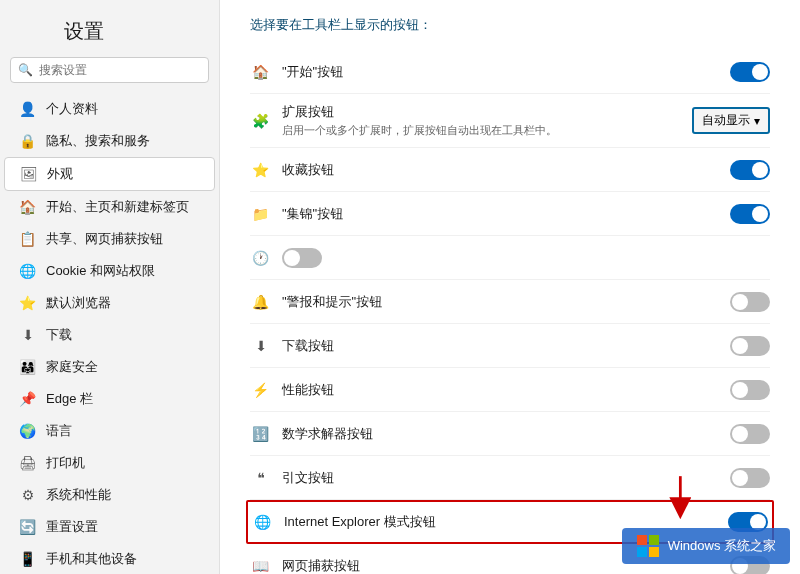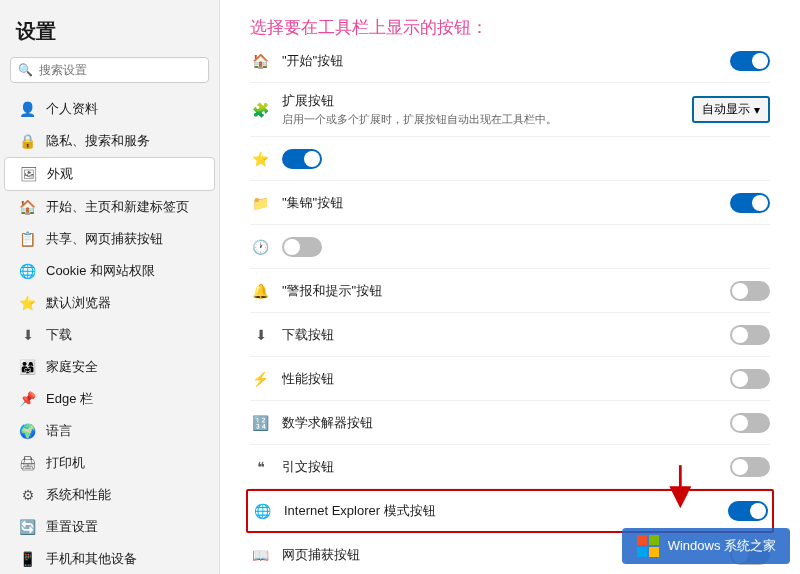--- a/index.html
+++ b/index.html
@@ -9,23 +9,24 @@
     .sidebar {
       width: 220px;
       min-width: 220px;
       background: #f3f3f3;
       padding: 10px 0;
       overflow-y: auto;
       border-right: 1px solid #e0e0e0;
     }
     .sidebar-title {
       font-size: 20px;
-      font-weight: 700;
+      font-weight: 400;
       padding: 8px 16px 12px 16px;
       color: #1a1a1a;
+      margin-left: 48px;
     }
     .search-box {
       margin: 0 10px 10px 10px;
       position: relative;
     }
     .search-box input {
       width: 100%;
       padding: 5px 10px 5px 28px;
       border: 1px solid #ccc;
       border-radius: 4px;
@@ -69,23 +70,23 @@
     .sidebar-item .item-label { font-size: 13px; }
 
     
     .main-content {
       flex: 1;
       background: #fff;
       overflow-y: auto;
       padding: 10px 30px 20px 30px;
     }
     .section-title {
-      font-size: 17px;
-      color: #ec4899;
-      margin-bottom: 0;
+      font-size: 13px;
+      color: #0c4a6e;
+      margin-bottom: 16px;
       padding-top: 6px;
     }
 
     
     .toolbar-row {
       display: flex;
       align-items: center;
       padding: 9px 0;
       border-bottom: 1px solid #f0f0f0;
       min-height: 44px;
@@ -306,20 +307,24 @@
     <div class="row-control">
       <div class="dropdown-control">
                      <span>自动显示</span>
                      <span>▾</span>
                    </div>
     </div>
   </div>
       <div class="toolbar-row" style="position: relative;">
 
     <span class="row-icon">⭐</span>
+    <div class="row-label">
+      <span>收藏按钮</span>
+      
+    </div>
     <div class="row-control">
       <div class="toggle on"></div>
     </div>
   </div>
       <div class="toolbar-row" style="position: relative;">
 
     <span class="row-icon">📁</span>
     <div class="row-label">
       <span>"集锦"按钮</span>
       

